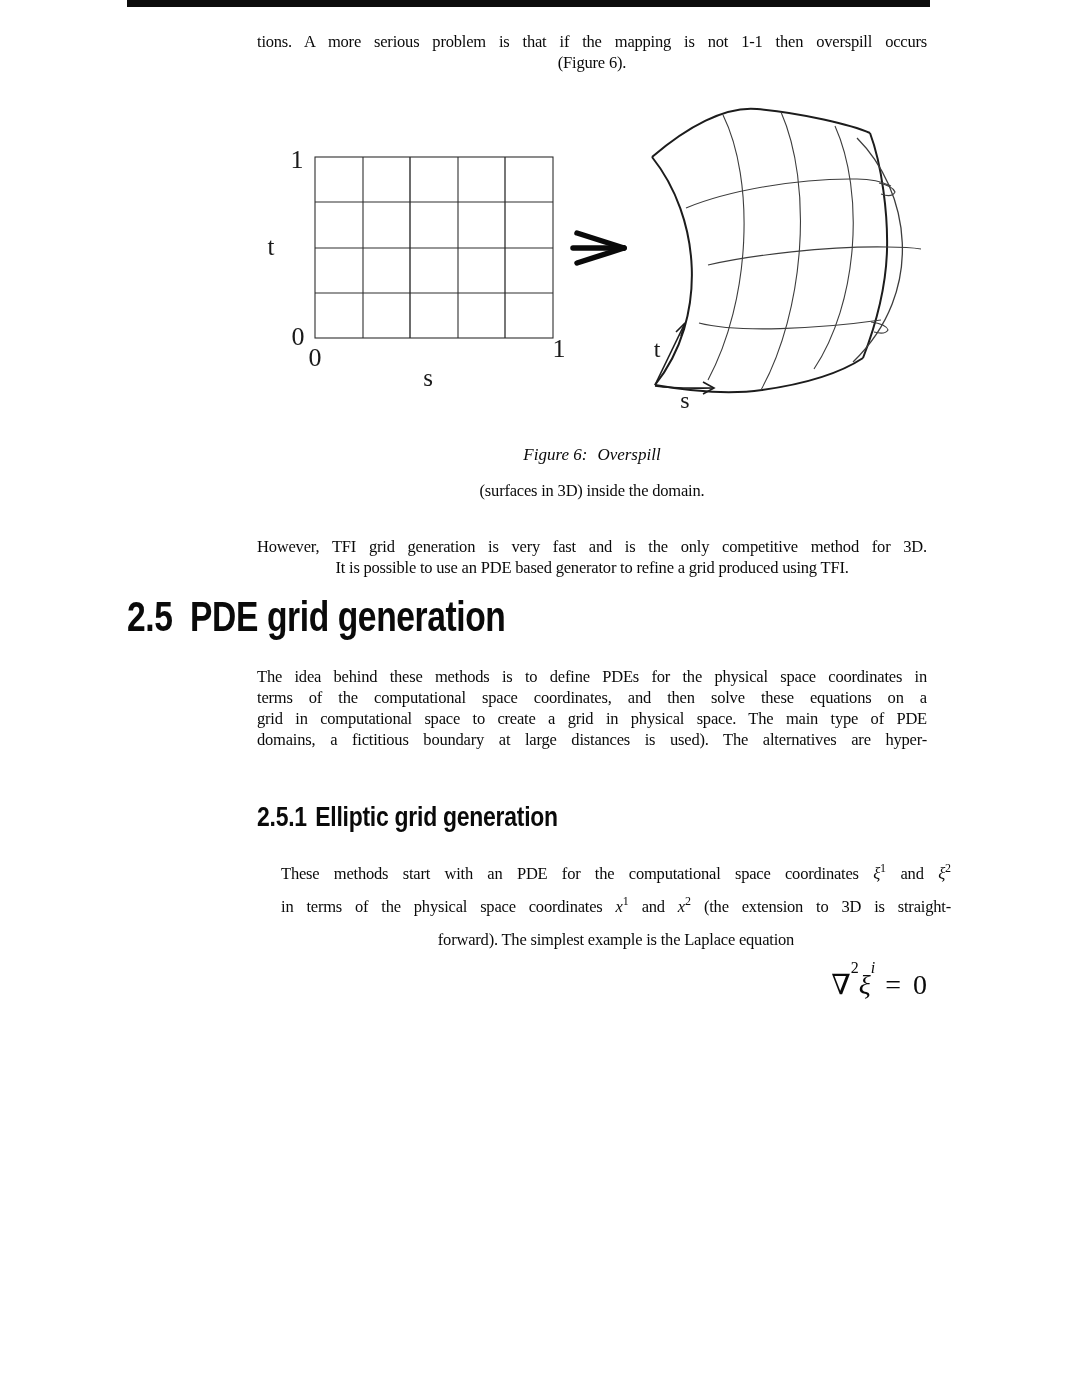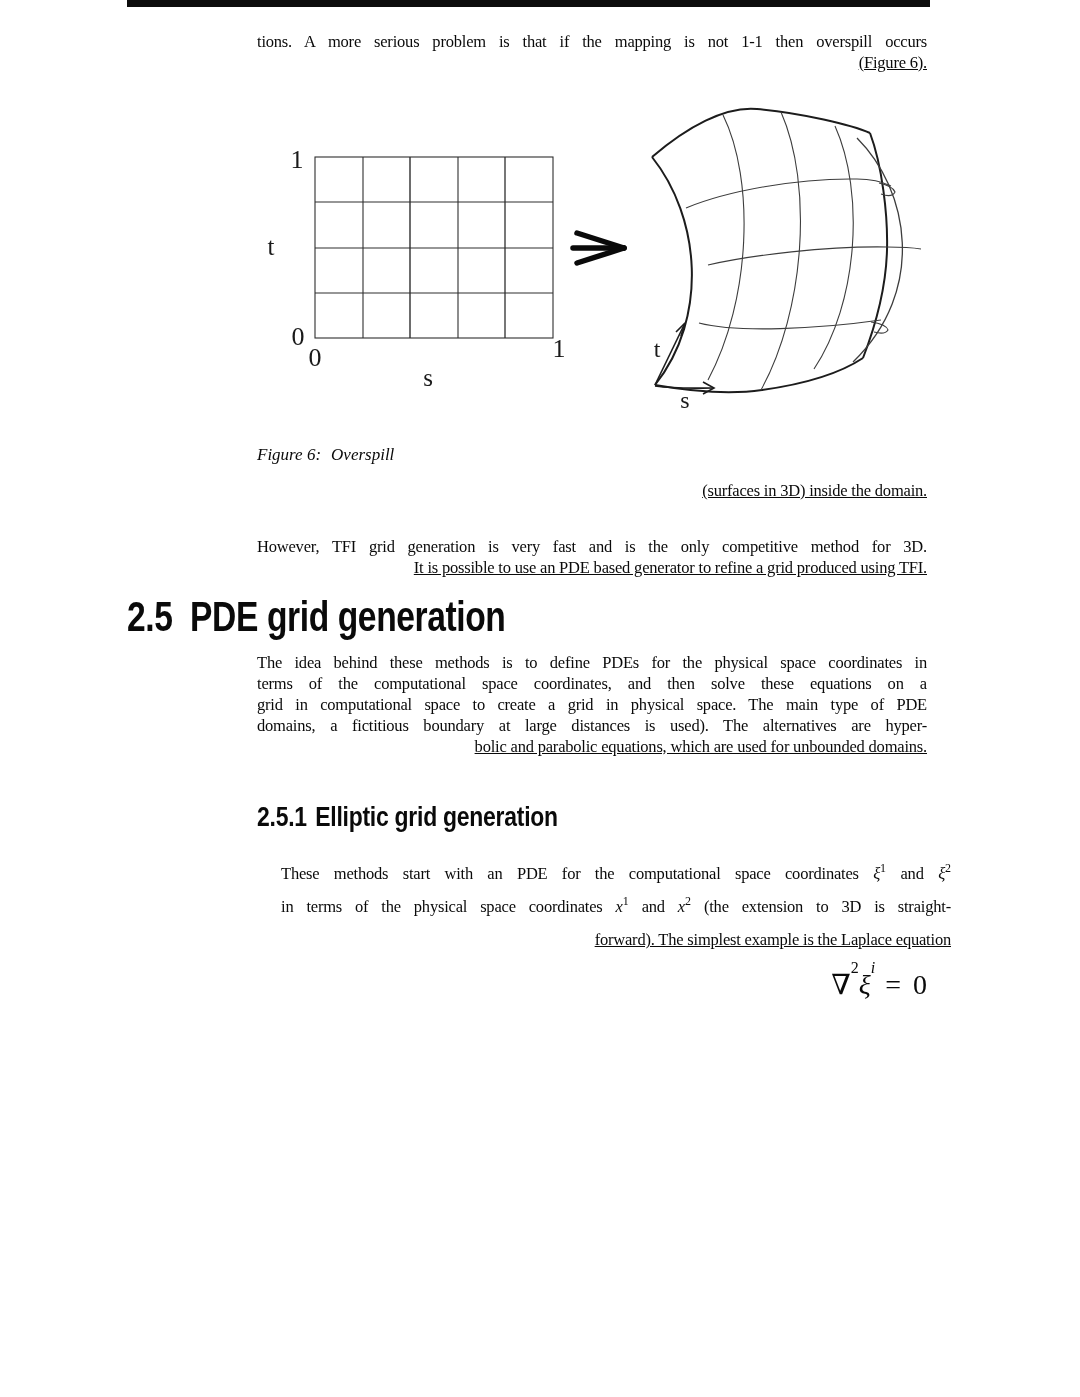--- a/index.html
+++ b/index.html
@@ -13,23 +13,23 @@
   }
   .abs{position:absolute;}
   .body-col{left:257px;width:670px;}
   .bodytext{
     font-size:16.5px;
     line-height:21px;
     letter-spacing:-0.2px;
     color:#0a0a0a;
   }
   .jline{white-space:nowrap;text-align:justify;text-align-last:justify;}
-  .jline-end{text-align:right;text-decoration:underline;}
+  .jline-end{text-align:center;}
   .topbar{left:127px;top:0;width:803px;height:7px;background:#0c0c0c;}
-  .caption{font-style:italic;font-size:17px;}
+  .caption{font-style:italic;font-size:17px;text-align:center;}
   .caption .cap-label{margin-right:10px;}
   .h1wrap{left:127px;top:596px;}
   .h1{
     font-family:"Liberation Sans","DejaVu Sans",sans-serif;
     font-weight:bold;font-size:42px;line-height:42px;
     transform:scaleX(0.80);transform-origin:left top;
     white-space:nowrap;letter-spacing:-0.5px;
   }
   .h1 .sec-num{margin-right:22px;}
   .h2wrap{left:257px;top:803px;}
@@ -143,26 +143,25 @@
     <div class="jline">However, TFI grid generation is very fast and is the only competitive method for 3D.</div>
     <div class="jline-end">It is possible to use an PDE based generator to refine a grid produced using TFI.</div>
   </div>
 
   <div class="abs h1wrap">
     <div class="h1">
       <span class="sec-num">2.5</span><span>PDE grid generation</span>
     </div>
   </div>
 
-  <div class="abs body-col bodytext" style="top:652px;">
+  <div class="abs body-col bodytext" style="top:666px;">
     <div class="jline">The idea behind these methods is to define PDEs for the physical space coordinates in</div>
     <div class="jline">terms of the computational space coordinates, and then solve these equations on a</div>
     <div class="jline">grid in computational space to create a grid in physical space. The main type of PDE</div>
     <div class="jline">domains, a fictitious boundary at large distances is used). The alternatives are hyper-</div>
-    <div class="jline-end">bolic and parabolic equations, which are used for unbounded domains.</div>
   </div>
 
   <div class="abs h2wrap">
     <div class="h2">
       <span class="sec-num">2.5.1</span><span>Elliptic grid generation</span>
     </div>
   </div>
 
   <div class="abs body-col mathpara" style="top:857px;margin-left:24px;">
     <div class="jline"><span>These methods start with an PDE for the computational space coordinates</span> <span class="ivar">ξ</span><sup class="msup">1</sup> <span>and</span> <span class="ivar">ξ</span><sup class="msup">2</sup></div>

